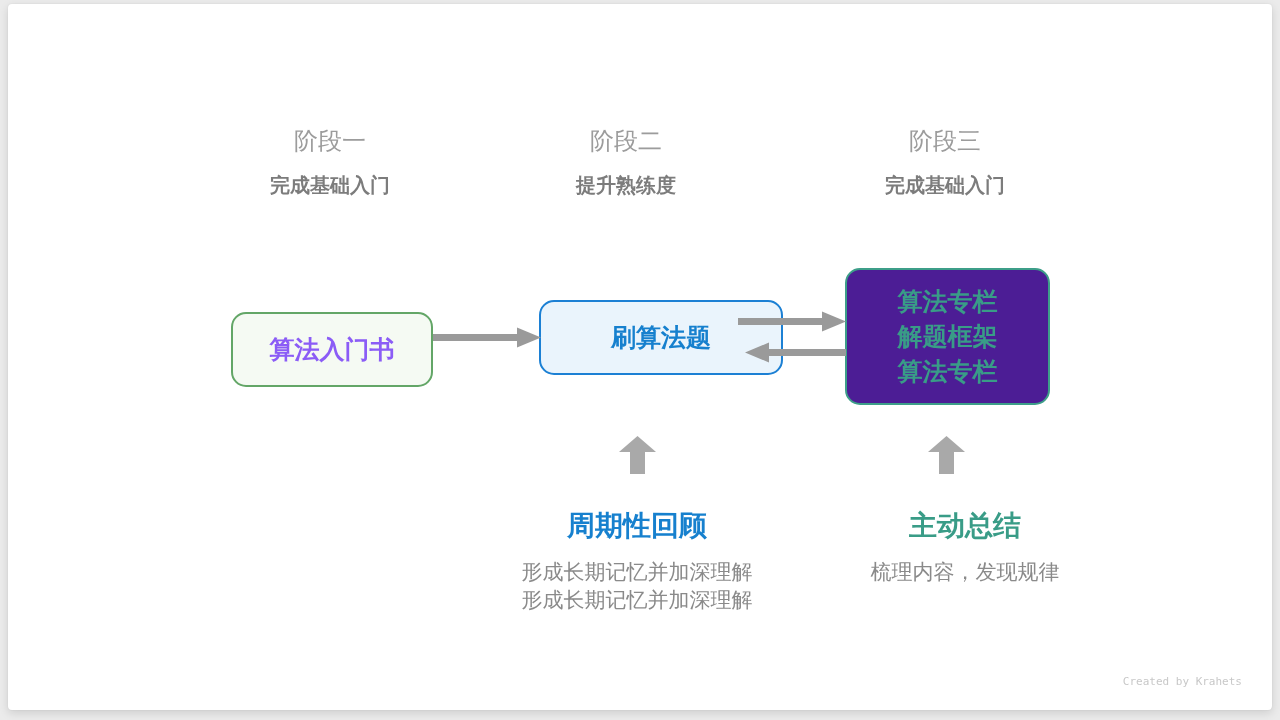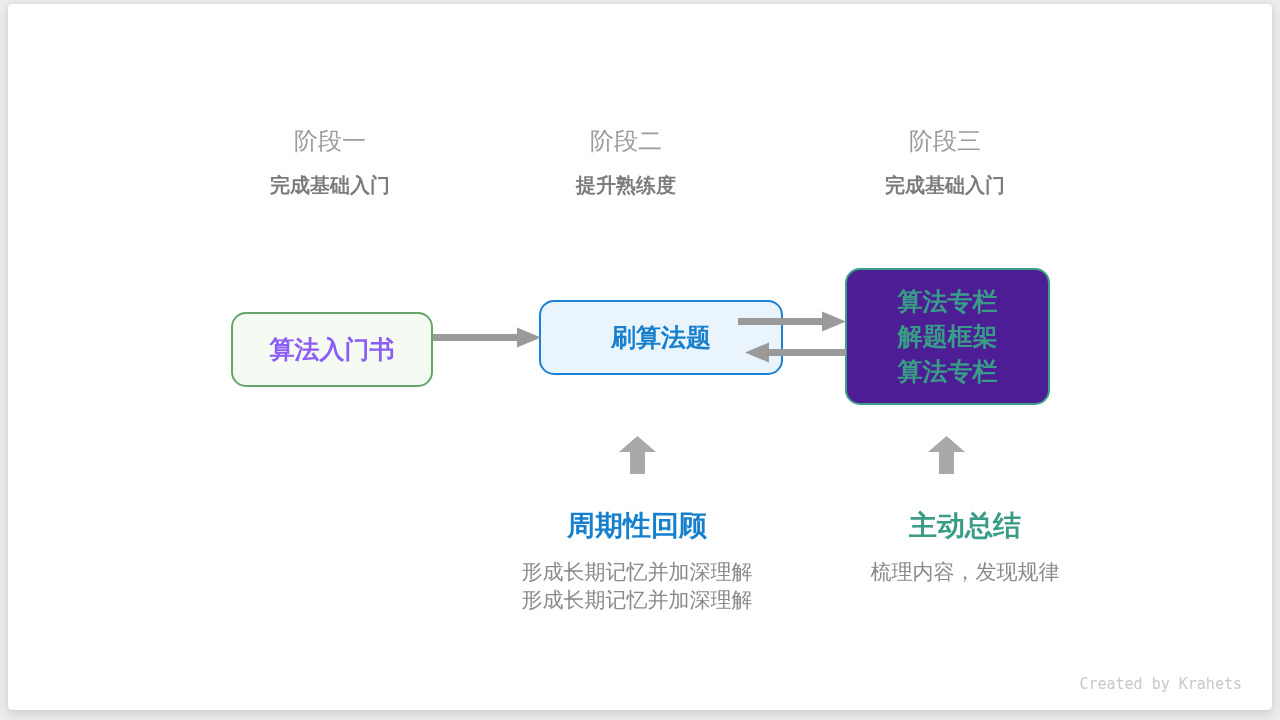--- a/index.html
+++ b/index.html
@@ -66,21 +66,21 @@
     line-height: 28px;
     color: #8a8a8a;
   }
   .annotation-1 { left: 449px; }
   .annotation-2 { left: 777px; }
 
   
   .credit {
     right: 30px; top: 671px;
     font-family: "DejaVu Sans Mono", "Liberation Mono", monospace;
-    font-size: 15px;
+    font-size: 11px;
     color: #c8c8c8;
   }
 
   svg { display: block; }
 </style>
 </head>
 <body>
 
 <div class="card">
 

